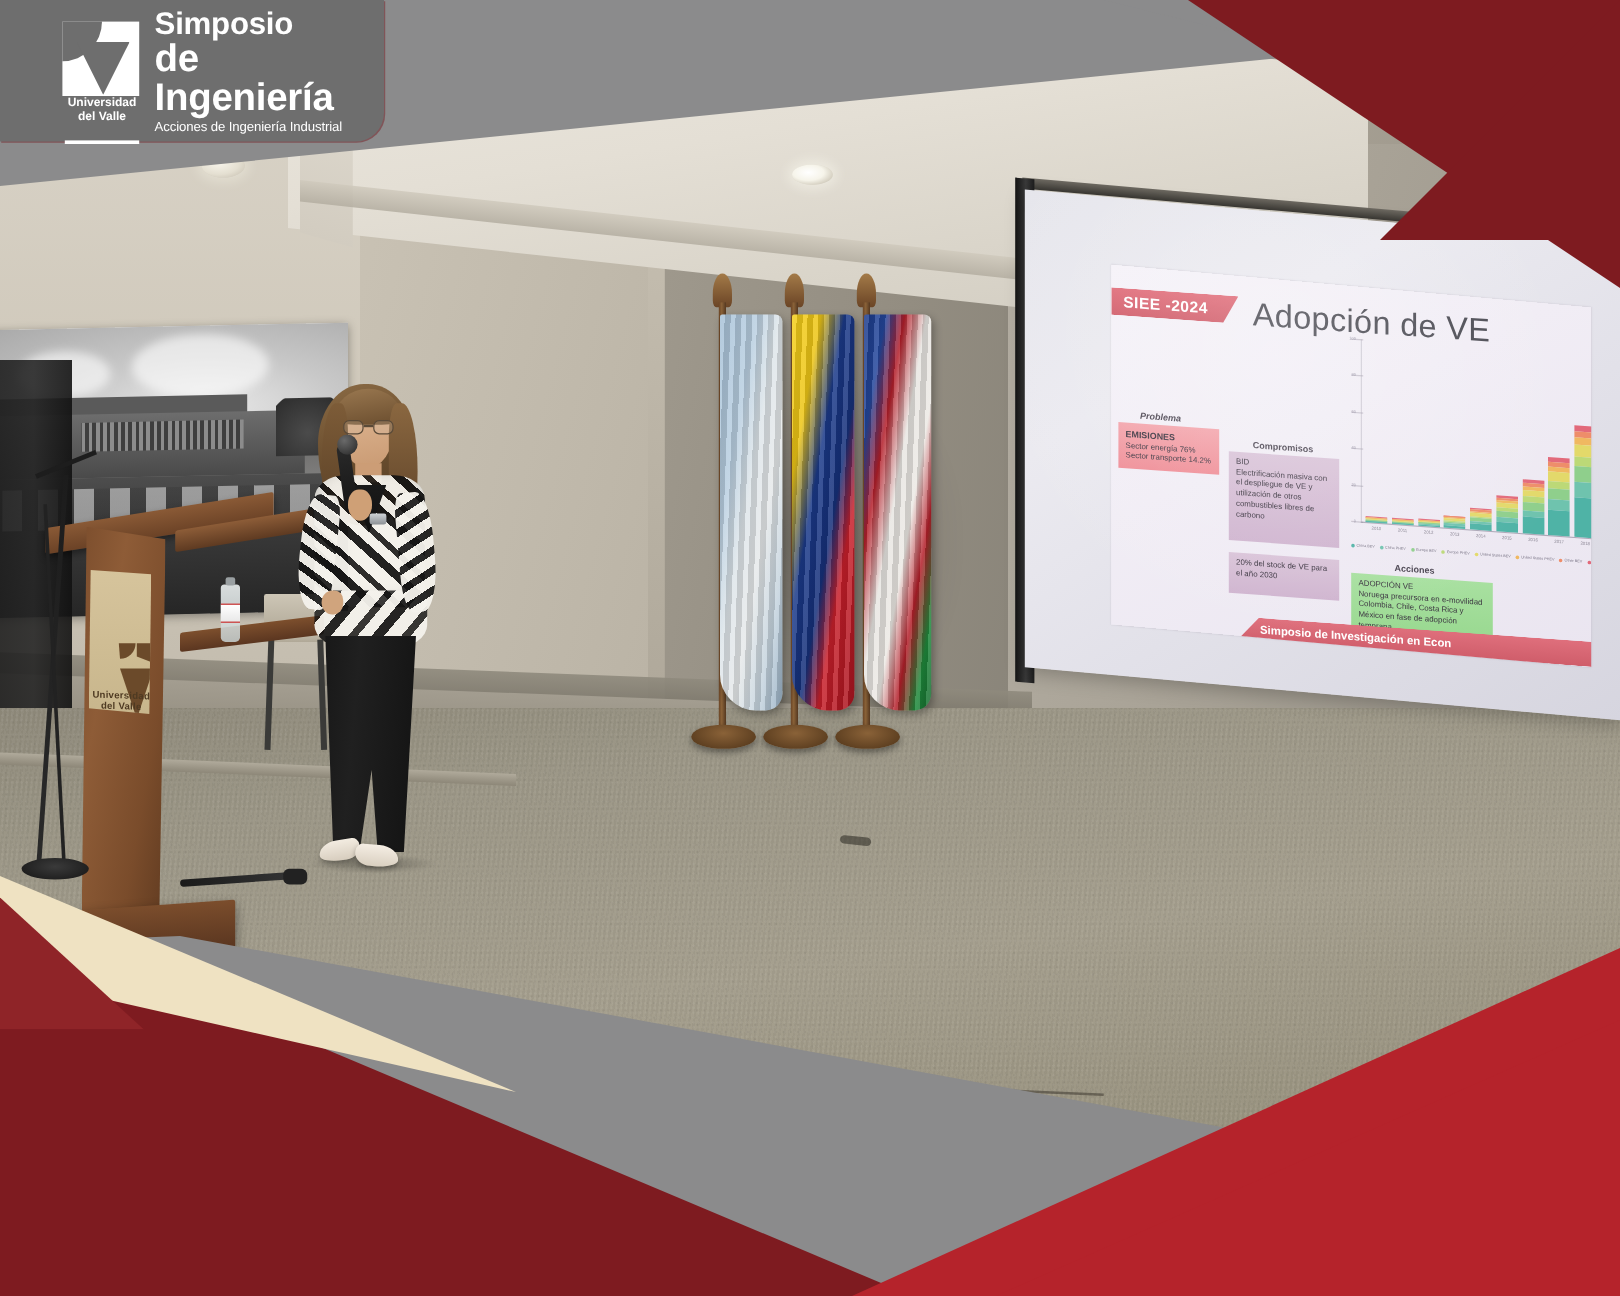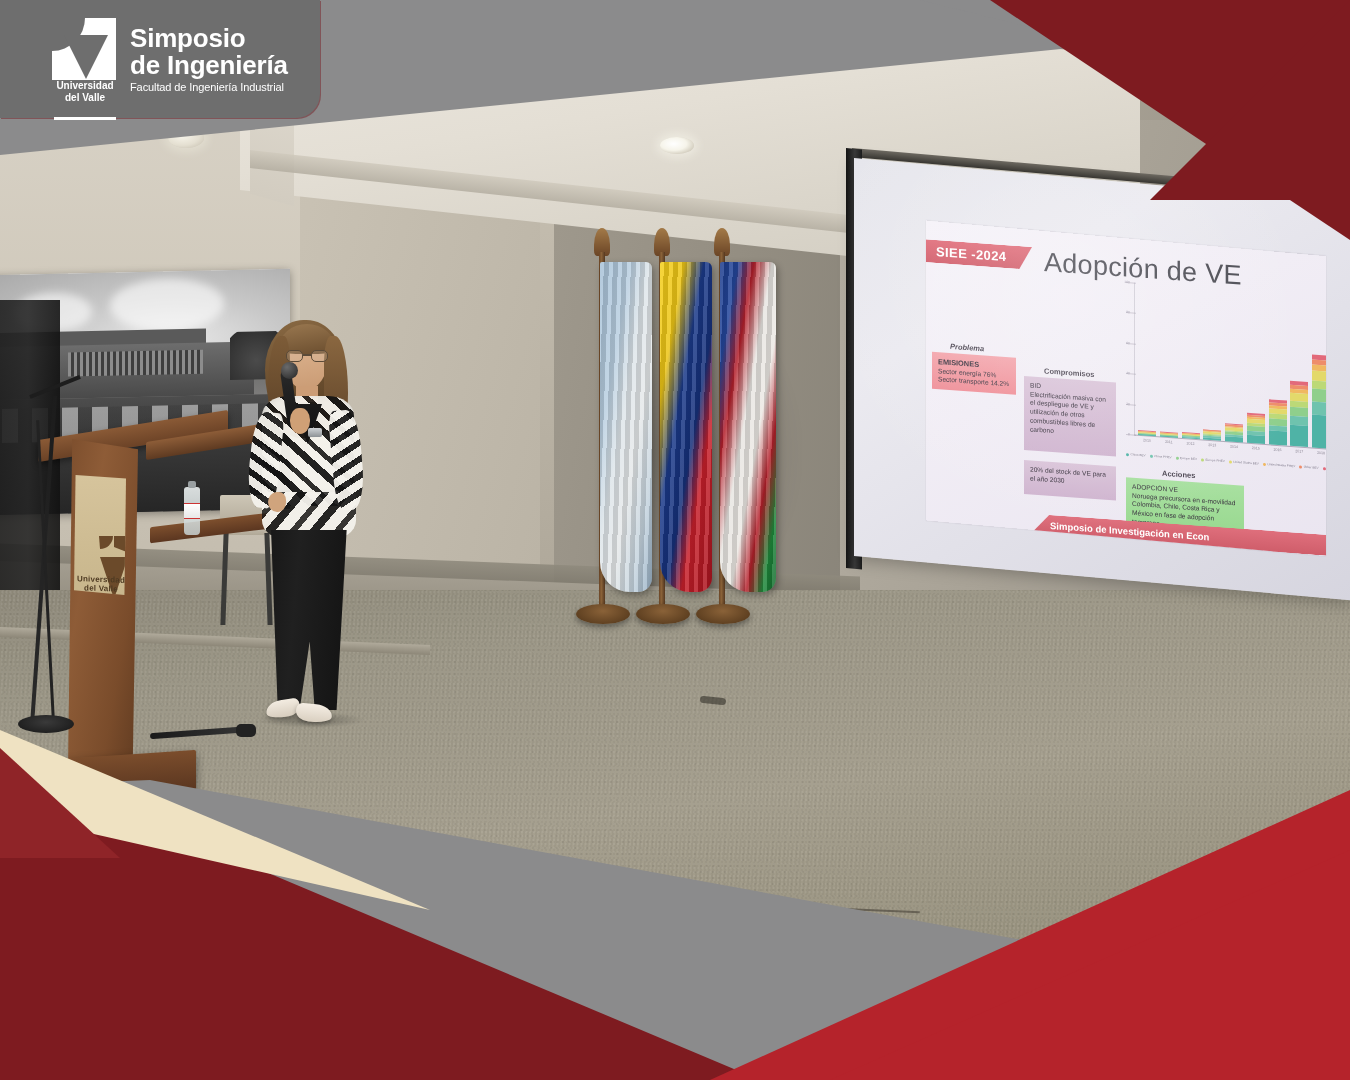--- a/index.html
+++ b/index.html
@@ -659,21 +659,21 @@
   }
   .logo-univ {
     position:absolute; left:-2px; top:62px; width:70px;
     color:#fff; font-size:10px; font-weight:bold; text-align:center; line-height:1.15;
   }
   .logo-rule {
     position:absolute; left:2px; top:99px; width:62px; height:3px; background:#fff;
   }
   .logo-text { color:#fff; }
   .logo-text .l1 { font-size:26px; font-weight:bold; line-height:1.02; letter-spacing:-.2px; }
-  .logo-text .l2 { font-size:26px; font-weight:bold; line-height:1.02; letter-spacing:-.2px; }
+  .logo-text .l2 { font-size:32px; font-weight:bold; line-height:1.02; letter-spacing:-.2px; }
   .logo-text .l3 { font-size:11px; margin-top:3px; letter-spacing:-.1px; }
 </style>
 </head>
 <body>
 
 <div id="stage">
 
   <div class="photo">
 
     <div class="wall-back"></div>
@@ -1016,17 +1016,17 @@
       <div class="logo-tri"></div>
       <div class="logo-univ">
         <div>Universidad</div>
         <div>del Valle</div>
       </div>
       <div class="logo-rule"></div>
     </div>
     <div class="logo-text">
       <div class="l1">Simposio</div>
       <div class="l2">de Ingeniería</div>
-      <div class="l3">Facultad de Ingeniería Industrial</div>
+      <div class="l3">Acciones de Ingeniería Industrial</div>
     </div>
   </div>
 
 </div>
 
 </body></html>

